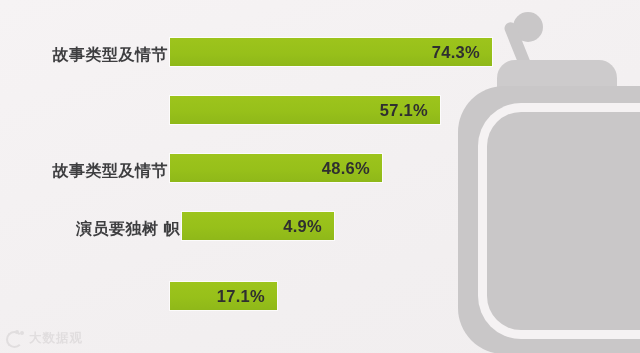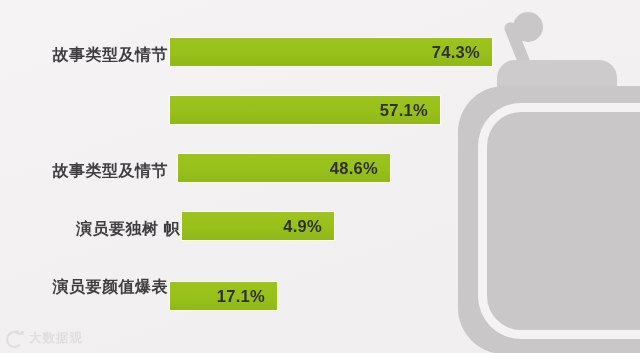--- a/index.html
+++ b/index.html
@@ -202,37 +202,36 @@
       <div class="bar-wrap">
         <div class="bar" style="width:270px;">
           <span class="bar-value">57.1%</span>
         </div>
       </div>
     </div>
 
     <div class="row" style="top:154px;">
       <div class="cat-label">故事类型及情节</div>
       <div class="bar-wrap">
-        <div class="bar" style="width:212px;margin-left:8px;">
+        <div class="bar" style="width:212px;">
           <span class="bar-value">48.6%</span>
         </div>
       </div>
     </div>
 
     <div class="row" style="top:212px;margin-left:12px;">
       <div class="cat-label">演员要独树   帜</div>
       <div class="bar-wrap">
         <div class="bar" style="width:152px;">
           <span class="bar-value">4.9%</span>
         </div>
       </div>
     </div>
 
     <div class="row" style="top:270px;">
-      <div class="cat-label">演员要颜值爆表</div>
       <div class="bar-wrap">
         <div class="bar" style="width:107px;margin-top:12px;">
           <span class="bar-value">17.1%</span>
         </div>
       </div>
     </div>
 
   </div>
 
   <div class="watermark">

